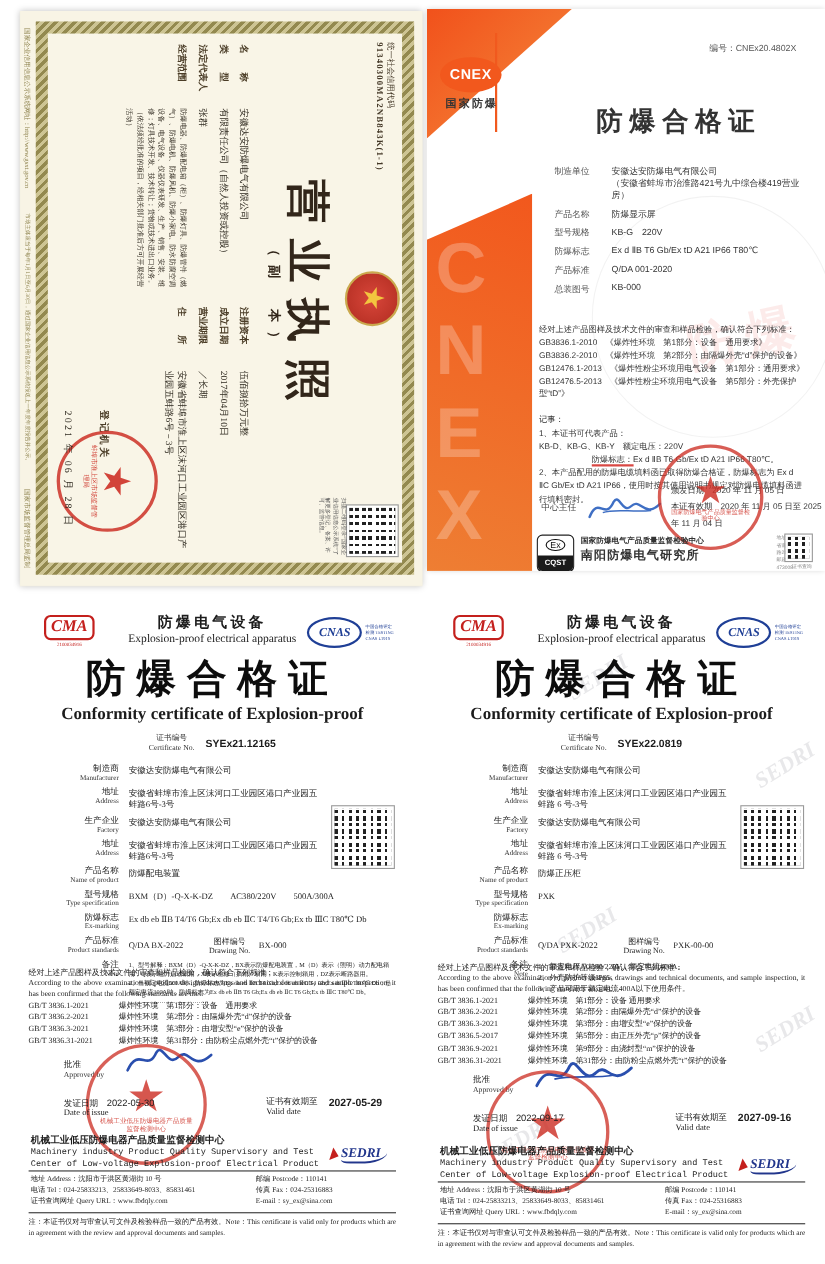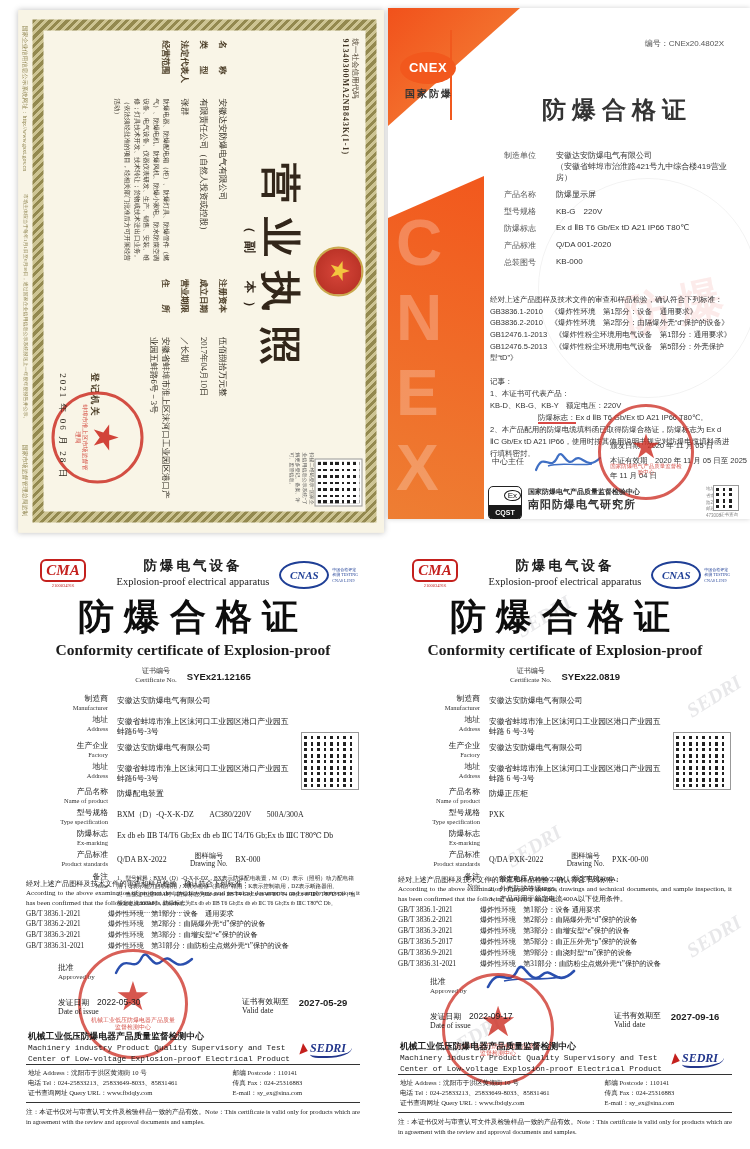--- a/index.html
+++ b/index.html
@@ -79,21 +79,21 @@
   .redline{border-bottom:2px solid rgba(210,40,35,.85);margin-left:48px;}
   .cnex-circle{position:absolute;left:150px;top:170px;width:220px;height:220px;border-radius:50%;
      border:1px solid rgba(0,0,0,.05);}
   .cnex-sign{position:absolute;left:104px;top:438px;font-size:8px;color:#444;display:flex;align-items:center;gap:6px;}
   .cnex-dates{position:absolute;left:222px;top:430px;font-size:7.5px;color:#333;line-height:2;}
   #cnex-seal{width:96px;height:96px;right:56px;top:396px;opacity:.92;}
   #cnex-seal .star{font-size:34px;}
   #cnex-seal .stxt{font-size:5.5px;width:74px;}
   .cnex-footer{position:absolute;left:100px;right:10px;top:478px;height:40px;}
   .cqst{position:absolute;left:0;top:0;width:34px;height:34px;border:1px solid #222;border-radius:5px;overflow:hidden;text-align:center;}
-  .cqst .ex{height:18px;font-size:8px;line-height:18px;color:#111;text-align:right;}
+  .cqst .ex{height:18px;font-size:8px;line-height:18px;color:#111;}
   .cqst .ex span{border:1px solid #111;border-radius:50%;padding:0 3px;}
   .cqst .cq{height:16px;background:#1a1a1a;color:#fff;font-size:7px;line-height:16px;font-weight:700;}
   .cnex-org{position:absolute;left:40px;top:1px;color:#333;}
   .cnex-org .o1{font-size:7px;font-weight:700;}
   .cnex-org .o2{font-size:11px;font-weight:900;letter-spacing:1px;}
   .cnex-contact{position:absolute;left:218px;top:0;font-size:4.5px;color:#888;line-height:1.5;}
   .cnex-qr2{position:absolute;right:2px;top:0;width:24px;height:24px;}
   .cnex-qr2cap{position:absolute;right:2px;top:26px;font-size:4.5px;color:#888;}
   .cnex-wm{position:absolute;font-size:46px;font-weight:900;color:rgba(235,130,125,.16);
      transform:rotate(-12deg);letter-spacing:8px;}

